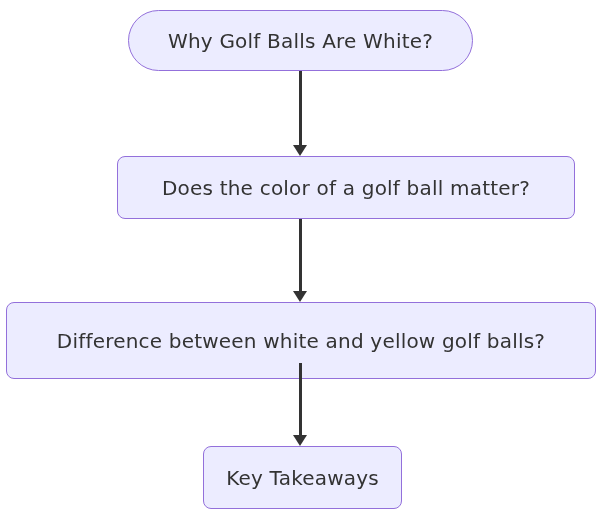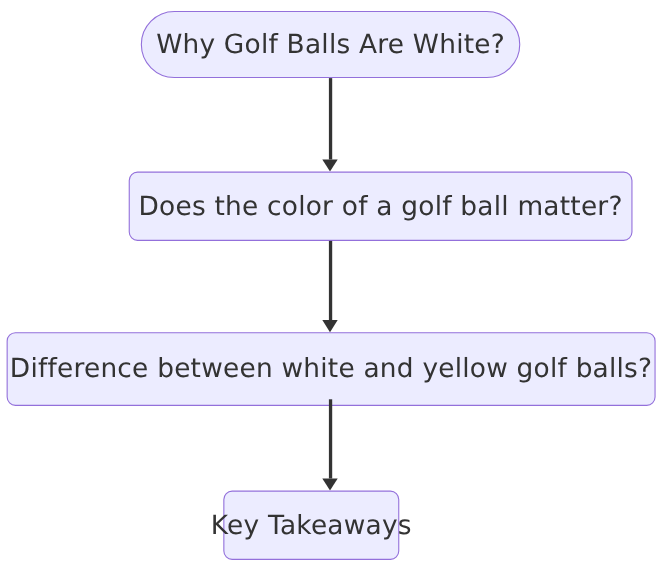--- a/index.html
+++ b/index.html
@@ -24,35 +24,35 @@
     box-sizing: border-box;
     background: var(--node-fill, #ececff);
     border: 1.5px solid var(--node-border, #9370db);
     display: flex;
     align-items: center;
     justify-content: center;
     text-align: center;
   }
   .node-label {
     color: var(--text-color, #333333);
-    font-size: 24px;
+    font-size: 20px;
     line-height: 1.2;
     letter-spacing: 0.2px;
     white-space: nowrap;
   }
   .node.stadium {
     border-radius: 30.5px;
   }
   .node.rounded-rect {
     border-radius: 8px;
   }
   .node-1 { left: 128px; top: 10px;  width: 345px; height: 61px; }
   .node-2 { left: 69px;  top: 156px; width: 458px; height: 63px; margin-left: 48px; }
-  .node-3 { left: 6px;   top: 302px; width: 590px; height: 67px; }
-  .node-4 { left: 203px; top: 446px; width: 160px; height: 63px; }
+  .node-3 { left: 6px;   top: 302px; width: 590px; height: 77px; }
+  .node-4 { left: 203px; top: 446px; width: 199px; height: 63px; }
 
   .edge-line {
     position: absolute;
     width: 3px;
     left: 299px;
     background: var(--arrow-color, #333333);
   }
   .edge-line-1 { top: 71px;  height: 74px; }
   .edge-line-2 { top: 219px; height: 72px; }
   .edge-line-3 { top: 363px; height: 72px; }

